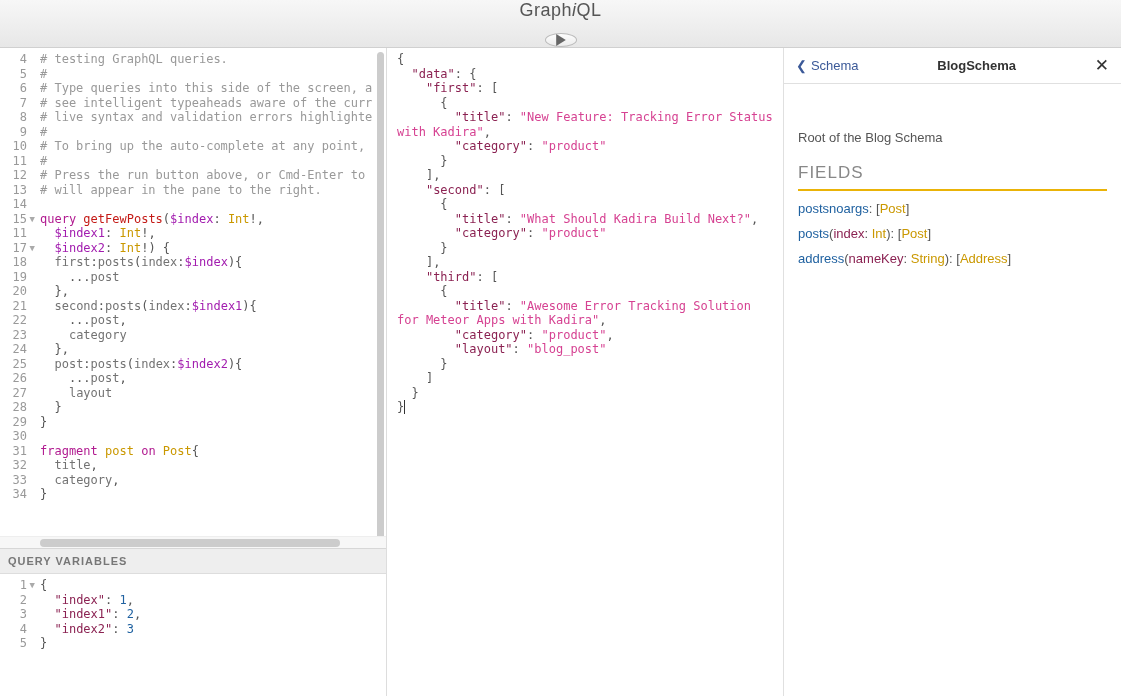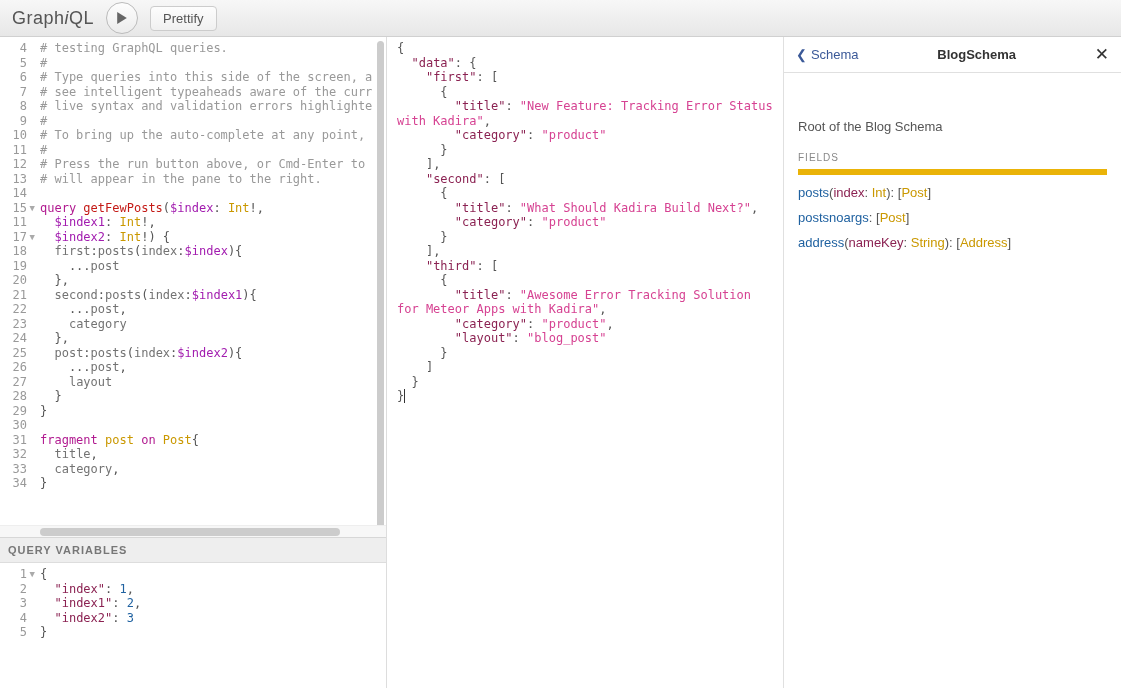--- a/index.html
+++ b/index.html
@@ -1,18 +1,18 @@
 <!DOCTYPE html>
 <html><head>
 <meta charset="utf-8">
 <style>
 * { margin: 0; padding: 0; box-sizing: border-box; }
 body { font-family: -apple-system, BlinkMacSystemFont, "Segoe UI", sans-serif; width: 1121px; height: 696px; overflow: hidden; background: #fff; }
 
-.topbar { height: 37px; background: linear-gradient(#f7f7f7, #e7e7e7); border-bottom: 1px solid #d0d0d0; display: flex; align-items: center; padding: 0 12px; gap: 12px; }
+.topbar { height: 48px; background: linear-gradient(#f7f7f7, #e7e7e7); border-bottom: 1px solid #d0d0d0; display: flex; align-items: center; padding: 0 12px; gap: 12px; flex-direction: column; }
 .logo { font-size: 18px; color: #555; letter-spacing: 0.5px; }
 .logo em { font-style: italic; }
 .run-btn { width: 32px; height: 32px; border-radius: 50%; border: 1px solid #bbb; background: linear-gradient(#fdfdfd,#ececec); display:flex; align-items:center; justify-content:center; cursor:pointer; }
 .run-btn svg { width:12px; height:12px; }
 .prettify-btn { padding: 4px 12px; border: 1px solid #ccc; border-radius:4px; background: linear-gradient(#fdfdfd,#f0f0f0); font-size:13px; color:#555; cursor:pointer; }
 
 .main { display:flex; height: calc(100% - 45px); }
 .editor-col { width: 387px; display:flex; flex-direction:column; border-right:1px solid #ddd; }
 .query-editor { flex:1; overflow:auto; position:relative; background:#fff; }
 .gutter { position:absolute; left:0; top:0; width:33px; text-align:right; padding-right:6px; color:#999; font:12px/14.5px Menlo, monospace; padding-top:4px; user-select:none; }
@@ -28,21 +28,21 @@
 .result-col { flex:1; position:relative; overflow:auto; background:#fff; border-right:1px solid #e0e0e0; }
 .result-code { padding:4px 10px; font:12px/14.5px Menlo, monospace; white-space:pre-wrap; color:#555; }
 
 .docs-col { width:337px; background:#fff; display:flex; flex-direction:column; }
 .docs-hdr { height:36px; display:flex; align-items:center; justify-content:space-between; border-bottom:1px solid #e0e0e0; padding:0 12px; }
 .back-link { color:#3B5998; font-size:13px; display:flex; align-items:center; gap:4px; cursor:pointer; }
 .docs-title { font-size:13px; font-weight:600; color:#333; }
 .close-x { font-size:17px; color:#333; cursor:pointer; }
 .docs-body { padding:14px 14px; font-size:13px; color:#555; overflow:auto; }
 .docs-desc { margin-bottom:18px;margin-top:32px; }
-.docs-fields-hdr { font-size:10px; letter-spacing:1px; color:#888; padding-bottom:6px; border-bottom:6px solid #eab308; margin-bottom:10px; }
+.docs-fields-hdr { font-size:17px; letter-spacing:1px; color:#888; padding-bottom:6px; border-bottom:2px solid #eab308; margin-bottom:10px; }
 .field-row { margin-bottom:10px; font-size:13px; }
 
 
 .c-comment { color:#999; }
 .c-kw { color:#b11a90; }
 .c-def { color:#c41a16; }
 .c-var { color:#a21caf; }
 .c-type { color:#ca9800; }
 .c-prop { color:#737373; }
 .c-str { color:#d64292; }
@@ -192,19 +192,19 @@
         <span>❮</span>
         <span>Schema</span>
       </span>
       <span class="docs-title">BlogSchema</span>
       <span class="close-x">✕</span>
     </div>
     <div class="docs-body">
       <div class="docs-desc">Root of the Blog Schema</div>
       <div class="docs-fields-hdr">FIELDS</div>
       <div id="fields-list">
+          <div class="field-row"><span class="c-blue">postsnoargs</span>: [<span class="c-orange">Post</span>]</div>
           <div class="field-row"><span class="c-blue">posts</span>(<span class="c-arg">index</span>: <span class="c-orange">Int</span>): [<span class="c-orange">Post</span>]</div>
-          <div class="field-row"><span class="c-blue">postsnoargs</span>: [<span class="c-orange">Post</span>]</div>
           <div class="field-row"><span class="c-blue">address</span>(<span class="c-arg">nameKey</span>: <span class="c-orange">String</span>): [<span class="c-orange">Address</span>]</div>
         </div>
     </div>
   </div>
 </div>
 
 </body></html>

